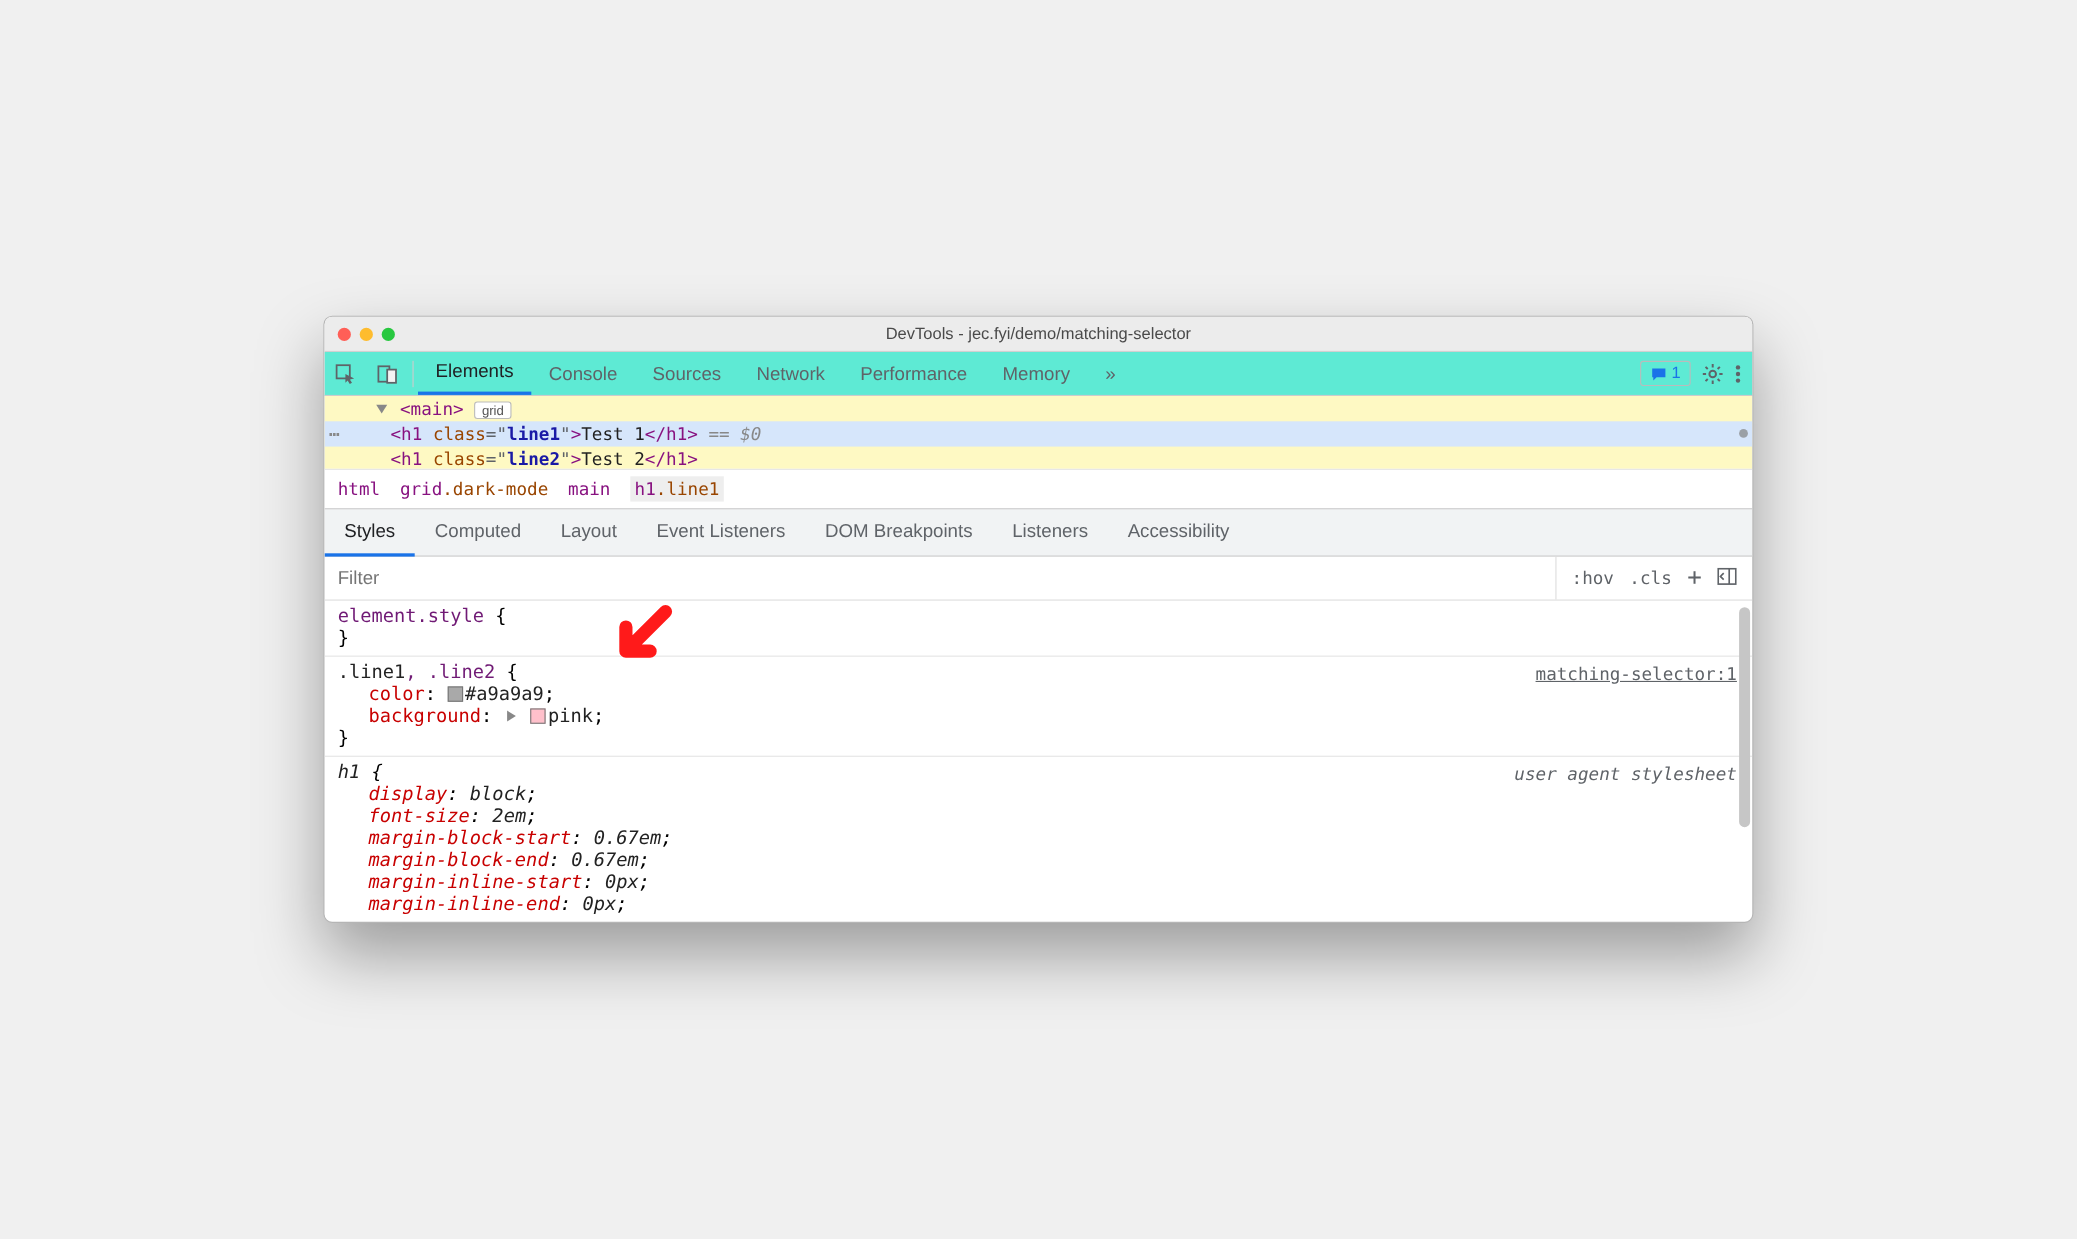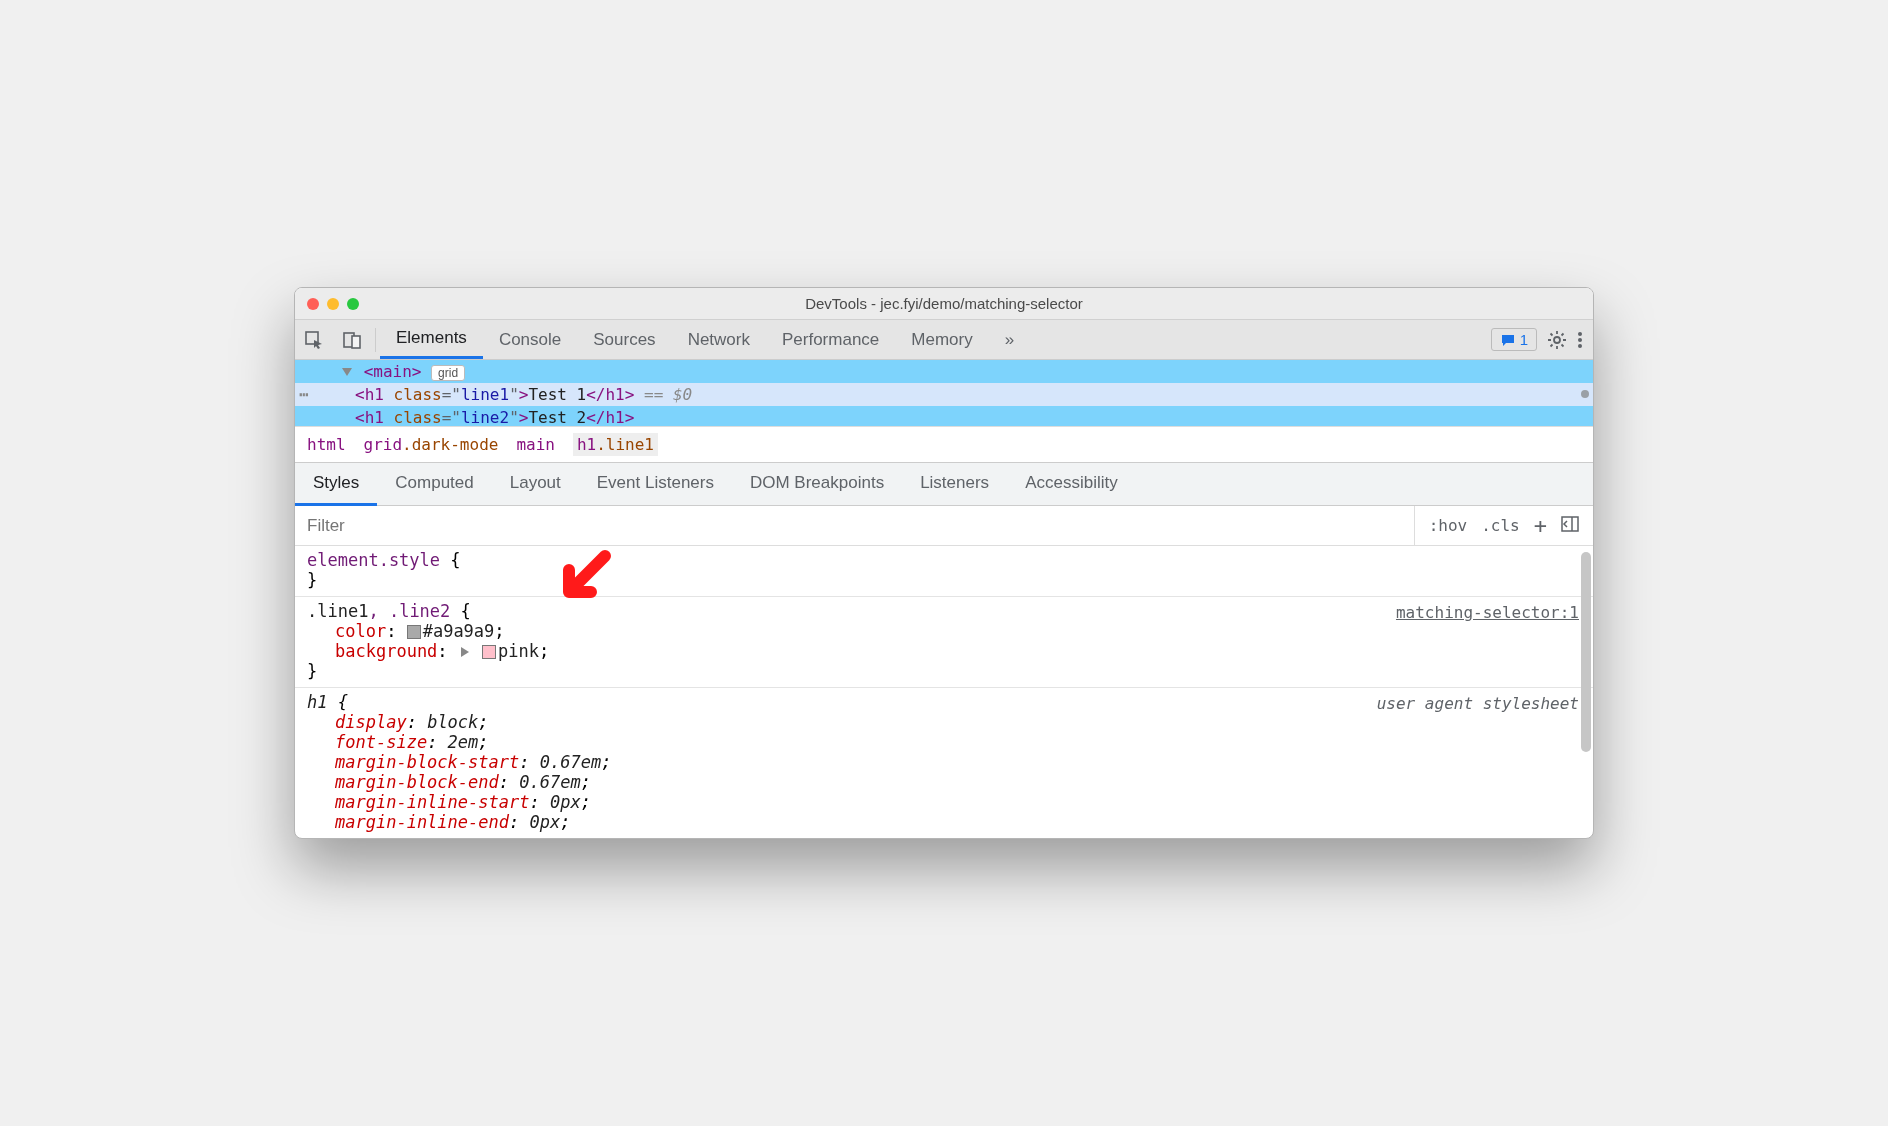--- a/index.html
+++ b/index.html
@@ -43,21 +43,21 @@
     text-align: center;
     font-size: 15px;
     color: #4a4a4a;
     pointer-events: none;
   }
   .toolbar {
     display: flex;
     align-items: center;
     height: 40px;
     border-bottom: 1px solid #ccc;
-    background: #e5e5e5;
+    background: #5eead4;
     font-size: 17px;
     color: #5a5a5a;
   }
   .toolbar .iconbtn {
     width: 38px;
     display: flex;
     align-items: center;
     justify-content: center;
     height: 100%;
   }
@@ -93,21 +93,21 @@
     border-radius: 3px;
     padding: 2px 8px;
     font-size: 15px;
     color: #1a73e8;
   }
   .gear svg, .more svg, .iconbtn svg { display: block; }
 
   .dom-area {
     font-family: Menlo, Consolas, monospace;
     font-size: 16px;
-    background: #7dd3fc;
+    background: #fef9c3;
     position: relative;
   }
   .dom-line {
     padding: 2px 0 2px 60px;
     white-space: nowrap;
   }
   .dom-line.l1 { padding-left: 45px; }
   .dom-line.selected {
     background: #d6e6fb;
     position: relative;
@@ -123,21 +123,21 @@
   .dom-scroll-marker {
     position: absolute;
     right: 4px;
     top: 30px;
     width: 8px; height: 8px;
     background: #9aa0a6;
     border-radius: 50%;
   }
   .t-tag { color: #881280; }
   .t-attr { color: #994500; }
-  .t-val { color: #1a1aa6; }
+  .t-val { color: #1a1aa6; font-weight: bold; }
   .t-txt { color: #222; }
   .t-eq { color: #5f6368; }
   .t-sel { color: #888; font-style: italic; }
   .badge-grid {
     display: inline-block;
     font-size: 12px;
     border: 1px solid #bbb;
     border-radius: 3px;
     padding: 0 6px;
     background: #fff;

